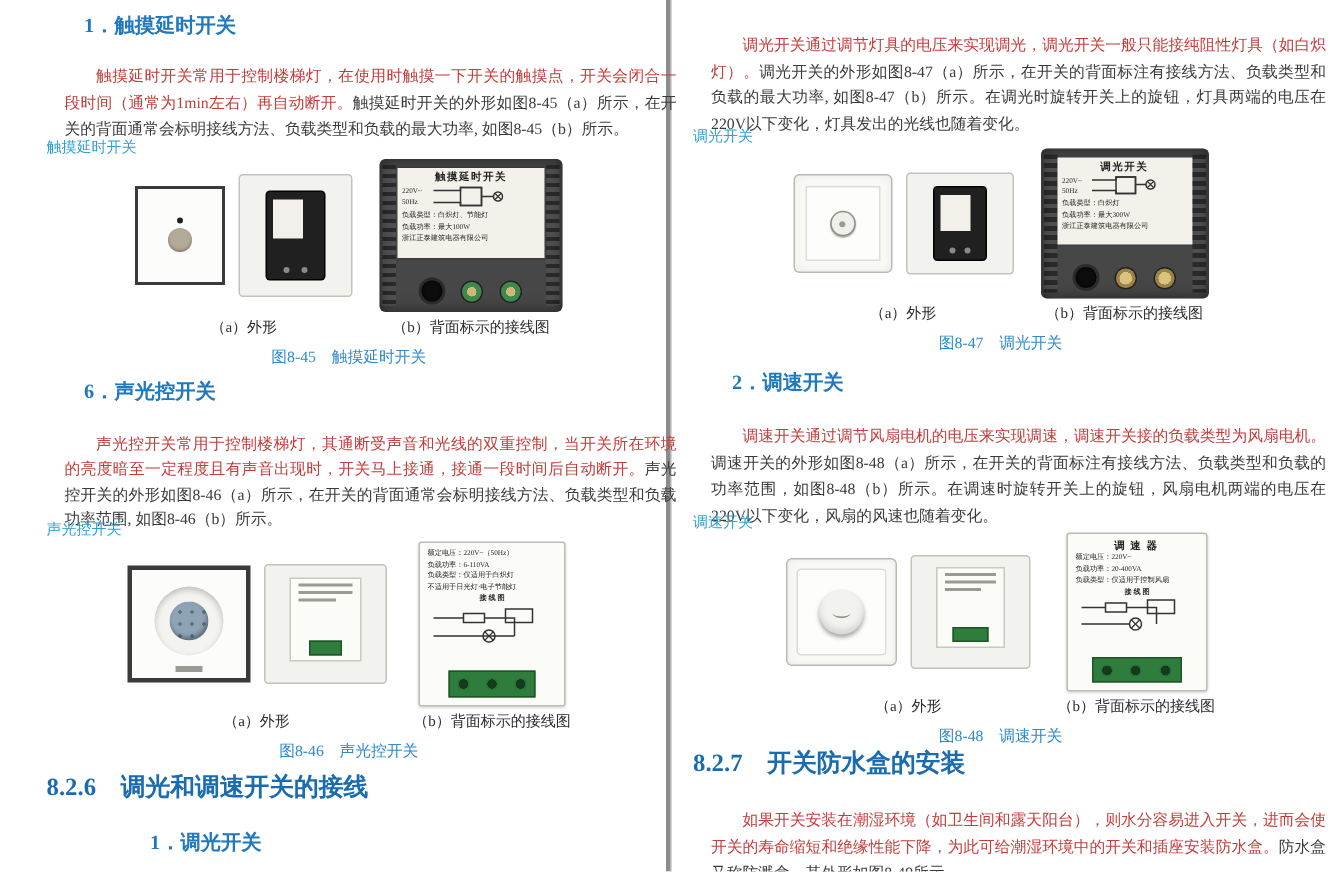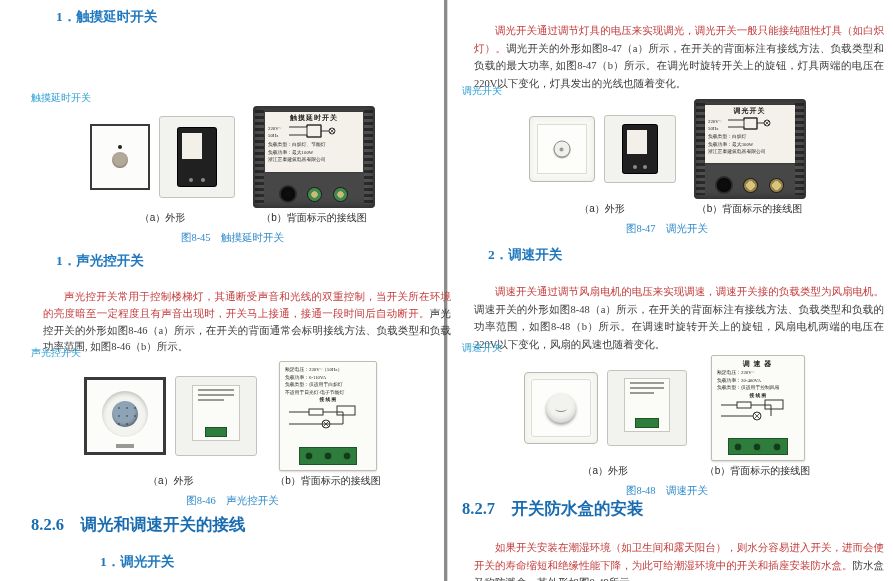--- a/index.html
+++ b/index.html
@@ -17,21 +17,21 @@
   .body-par{position:absolute;margin:12px;text-align:justify;font-size:10.5px;line-height:17.5px;text-indent:21px;color:#3b3b3b;}
   .red{color:#c43c3c;}
   .blk{color:#3b3b3b;}
   .sub-h{position:absolute;margin:0;font-size:13.5px;font-weight:bold;color:#2079bf;font-family:"Liberation Serif",serif;}
   .sec-h{position:absolute;margin:0;font-size:16.5px;font-weight:bold;color:#1a6cb0;}
   .tag{position:absolute;font-size:10px;color:#2ea0d6;}
   .figure{position:absolute;}
   .fig-cols{display:flex;justify-content:center;align-items:flex-end;gap:18px;}
   .fig-col{display:flex;flex-direction:column;align-items:center;gap:3px;}
   .imgs{display:flex;align-items:center;gap:9px;}
-  .sublabel{font-size:10px;color:#2b2b2b;font-family:Liberation Sans, sans-serif;}
+  .sublabel{font-size:10px;color:#2b2b2b;font-family:Liberation Serif, serif;}
   .fig-caption{text-align:center;font-size:10.5px;color:#2f8bca;margin-top:6px;}
 
   
   .sw-front{position:relative;background:#fcfcfa;border:2px solid #3a3a3a;}
   .led-dot{position:absolute;width:4px;height:4px;border-radius:50%;background:#222;left:50%;top:30%;transform:translateX(-50%);}
   .touch-circle{position:absolute;width:16px;height:16px;border-radius:50%;background:#b3a998;left:50%;top:55%;transform:translate(-50%,-50%);box-shadow:inset 0 -1px 2px rgba(0,0,0,.3);}
   .panel-soft{position:relative;background:#f8f8f5;border:1px solid #b9b9b2;border-radius:4px;box-shadow:inset 0 0 6px rgba(0,0,0,.06);}
   .inner-square{position:absolute;inset:7px;border:1px solid #ddddd5;background:#fdfdfb;}
   .knob-small{position:absolute;left:50%;top:50%;transform:translate(-50%,-50%);width:15px;height:15px;border-radius:50%;background:#efefec;border:1px solid #8f8f88;box-shadow:0 1px 1px rgba(0,0,0,.35);}
   .knob-small::after{content:"";position:absolute;left:50%;top:50%;width:4px;height:4px;margin:-2px;border-radius:50%;background:#9a9a92;}
@@ -70,20 +70,21 @@
 </style>
 </head>
 <body>
 
 <div id="divider"></div>
 
 <div class="page" id="page-left">
 
   <h3 class="sub-h" style="top:8px;left:56px;">1．触摸延时开关</h3>
 
+  <p class="body-par" style="top:31px;left:31px;width:408px;"><span class="red">触摸延时开关常用于控制楼梯灯，在使用时触摸一下开关的触摸点，开关会闭合一段时间（通常为1min左右）再自动断开。</span><span class="blk">触摸延时开关的外形如图8-45（a）所示，在开关的背面通常会标明接线方法、负载类型和负载的最大功率, 如图8-45（b）所示。</span></p>
 
   <div class="tag" style="top:91px;left:31px;">触摸延时开关</div>
 
   <div class="figure" style="top:106px;left:30px;width:405px;">
     <div class="fig-cols">
       <div class="fig-col">
         <div class="imgs" style="height:102px;">
           <div class="sw-front" style="width:56px;height:62px;">
             <span class="led-dot"></span>
             <span class="touch-circle"></span>
@@ -125,21 +126,21 @@
               <span class="screw-green"></span>
             </div>
           </div>
         </div>
         <div class="sublabel">（b）背面标示的接线图</div>
       </div>
     </div>
     <div class="fig-caption">图8-45　触摸延时开关</div>
   </div>
 
-  <h3 class="sub-h" style="top:252px;left:56px;">1．声光控开关</h3>
+  <h3 class="sub-h" style="top:252px;left:56px;">6．声光控开关</h3>
 
   <p class="body-par" style="top:277px;left:31px;width:408px;line-height:16.8px;"><span class="red">声光控开关常用于控制楼梯灯，其通断受声音和光线的双重控制，当开关所在环境的亮度暗至一定程度且有声音出现时，开关马上接通，接通一段时间后自动断开。</span><span class="blk">声光控开关的外形如图8-46（a）所示，在开关的背面通常会标明接线方法、负载类型和负载功率范围, 如图8-46（b）所示。</span></p>
 
   <div class="tag" style="top:346px;left:31px;">声光控开关</div>
 
   <div class="figure" style="top:361px;left:30px;width:405px;">
     <div class="fig-cols">
       <div class="fig-col">
         <div class="imgs" style="height:110px;">
           <div class="sw-front" style="width:76px;height:72px;border-width:3px;">

